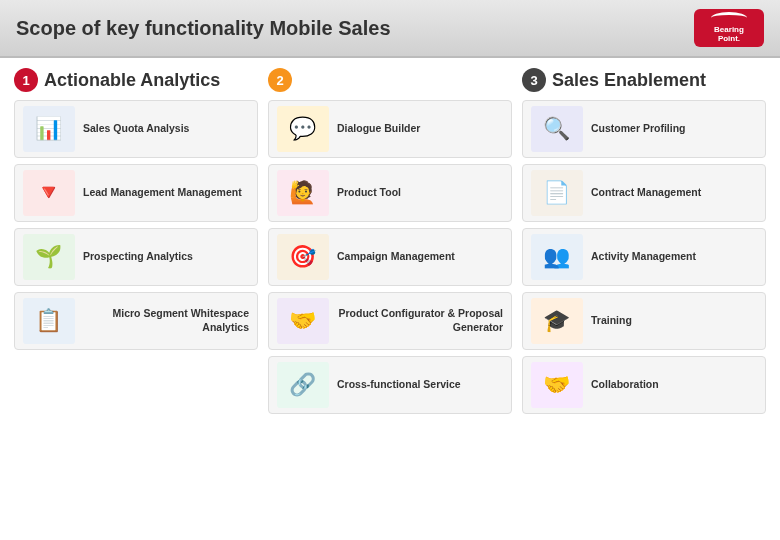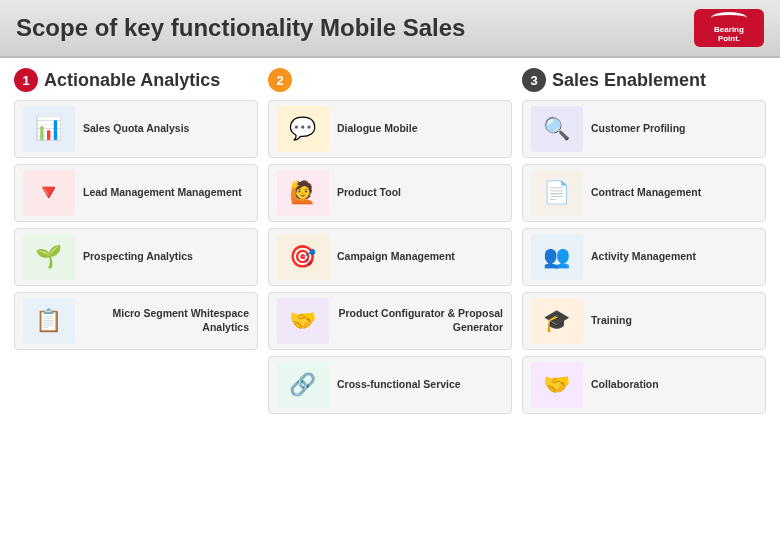--- a/index.html
+++ b/index.html
@@ -16,21 +16,21 @@
     .header {
       background: linear-gradient(to bottom, #e8e8e8, #d0d0d0);
       padding: 10px 16px;
       display: flex;
       align-items: center;
       justify-content: space-between;
       height: 58px;
       border-bottom: 2px solid #bbb;
     }
     .header-title {
-      font-size: 24px;
+      font-size: 20px;
       font-weight: bold;
       color: #333;
     }
     .logo-box {
       background: #c8102e;
       width: 70px;
       height: 38px;
       border-radius: 6px;
       display: flex;
       flex-direction: column;
@@ -203,21 +203,21 @@
           <span class="card-label">Prospecting Analytics</span>
         </div>
         <div class="card">
           <div class="card-icon icon-blueprint">📋</div>
           <span class="card-label">Micro Segment Whitespace Analytics</span>
         </div>
       </div>
       <div class="column">
         <div class="card">
           <div class="card-icon icon-chat">💬</div>
-          <span class="card-label">Dialogue Mobile</span>
+          <span class="card-label">Dialogue Builder</span>
         </div>
         <div class="card">
           <div class="card-icon icon-person">🙋</div>
           <span class="card-label">Product Tool</span>
         </div>
         <div class="card">
           <div class="card-icon icon-target">🎯</div>
           <span class="card-label">Campaign Management</span>
         </div>
         <div class="card">

